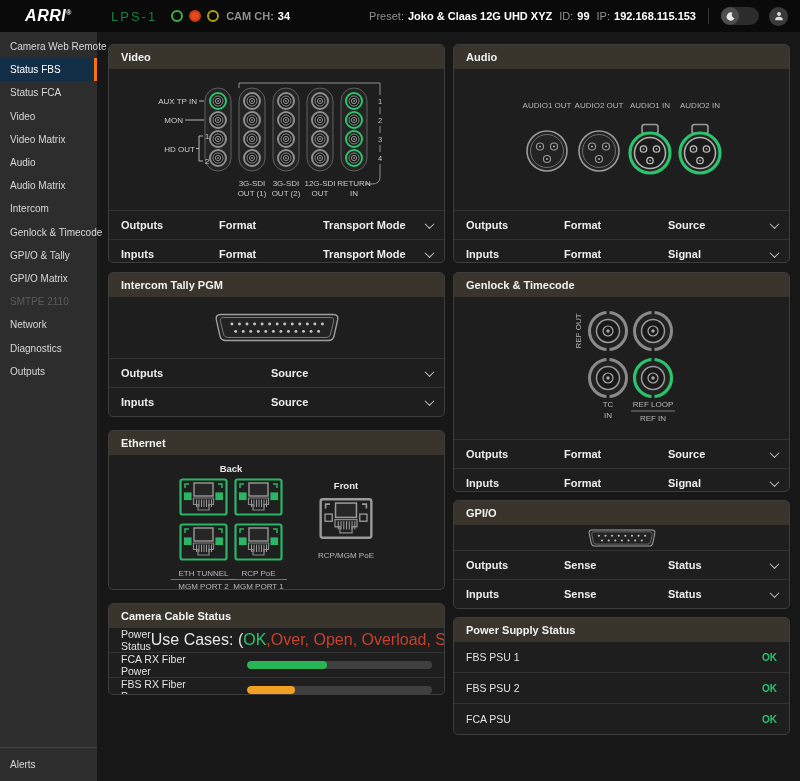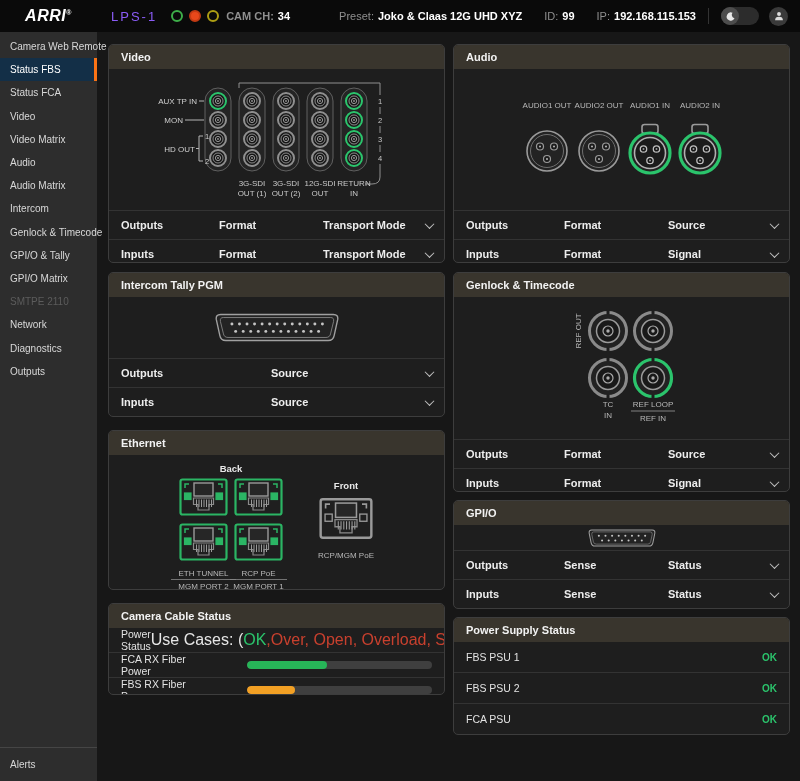--- a/index.html
+++ b/index.html
@@ -4,32 +4,32 @@
 <style>
   * { margin:0; padding:0; box-sizing:border-box; }
   html,body { width:800px; height:781px; background:#171717; font-family:"Liberation Sans", sans-serif; overflow:hidden; }
   svg { font-family:"Liberation Sans", sans-serif; }
 
   
   .topbar { height:32px; background:#0a0a0a; display:flex; align-items:center; color:#e8e8e8; }
   .logo-zone { width:97px; display:flex; justify-content:center; align-items:center; }
   .logo { font-style:italic; font-weight:bold; font-size:16px; letter-spacing:.5px; color:#fff; }
   .logo sup { font-size:7px; font-style:normal; }
-  .model { margin-left:14px; font-size:13px; letter-spacing:2px; color:#8b5cf6; }
+  .model { margin-left:14px; font-size:13px; letter-spacing:2px; color:#15803d; }
   .lights { display:flex; gap:6px; margin-left:14px; align-items:center; }
   .light { width:12px; height:12px; border-radius:50%; border:2px solid #777; }
   .light.g { border-color:#3dae49; }
   .light.r { background:#e8481b; border-color:#c33a13; }
   .light.y { border-color:#ad9e14; }
   .camch { margin-left:7px; font-size:11px; color:#8f8f8f; font-weight:bold; }
   .camch b { color:#fff; margin-left:4px; }
   .tb-spacer { flex:1; }
   .kv { font-size:11px; color:#8f8f8f; white-space:nowrap; }
   .kv b { color:#fff; margin-left:4px; }
-  .kv + .kv { margin-left:22px; }
+  .kv + .kv { margin-left:7px; }
   .vsep { width:1px; height:16px; background:#333; margin:0 12px; }
   .toggle { width:38px; height:18px; border-radius:9px; background:#2c2c2c; display:flex; align-items:center; cursor:pointer; }
   .knob { width:18px; height:18px; border-radius:50%; background:#4d4d4d; display:flex; align-items:center; justify-content:center; }
   .avatar { width:19px; height:19px; border-radius:50%; background:#3a3a3a; display:flex; align-items:center; justify-content:center; margin:0 12px 0 10px; cursor:pointer; }
 
   
   .app { display:flex; height:749px; }
   .sidebar { width:97px; background:#2d2d2d; display:flex; flex-direction:column; padding-top:3px; }
   .sb-item { height:23.2px; display:flex; align-items:center; padding-left:10px; font-size:10px; color:#d8d8d8; cursor:pointer; white-space:nowrap; }
   .sb-item.sel { background:#132f47; border-right:3px solid #f97316; color:#fff; }

